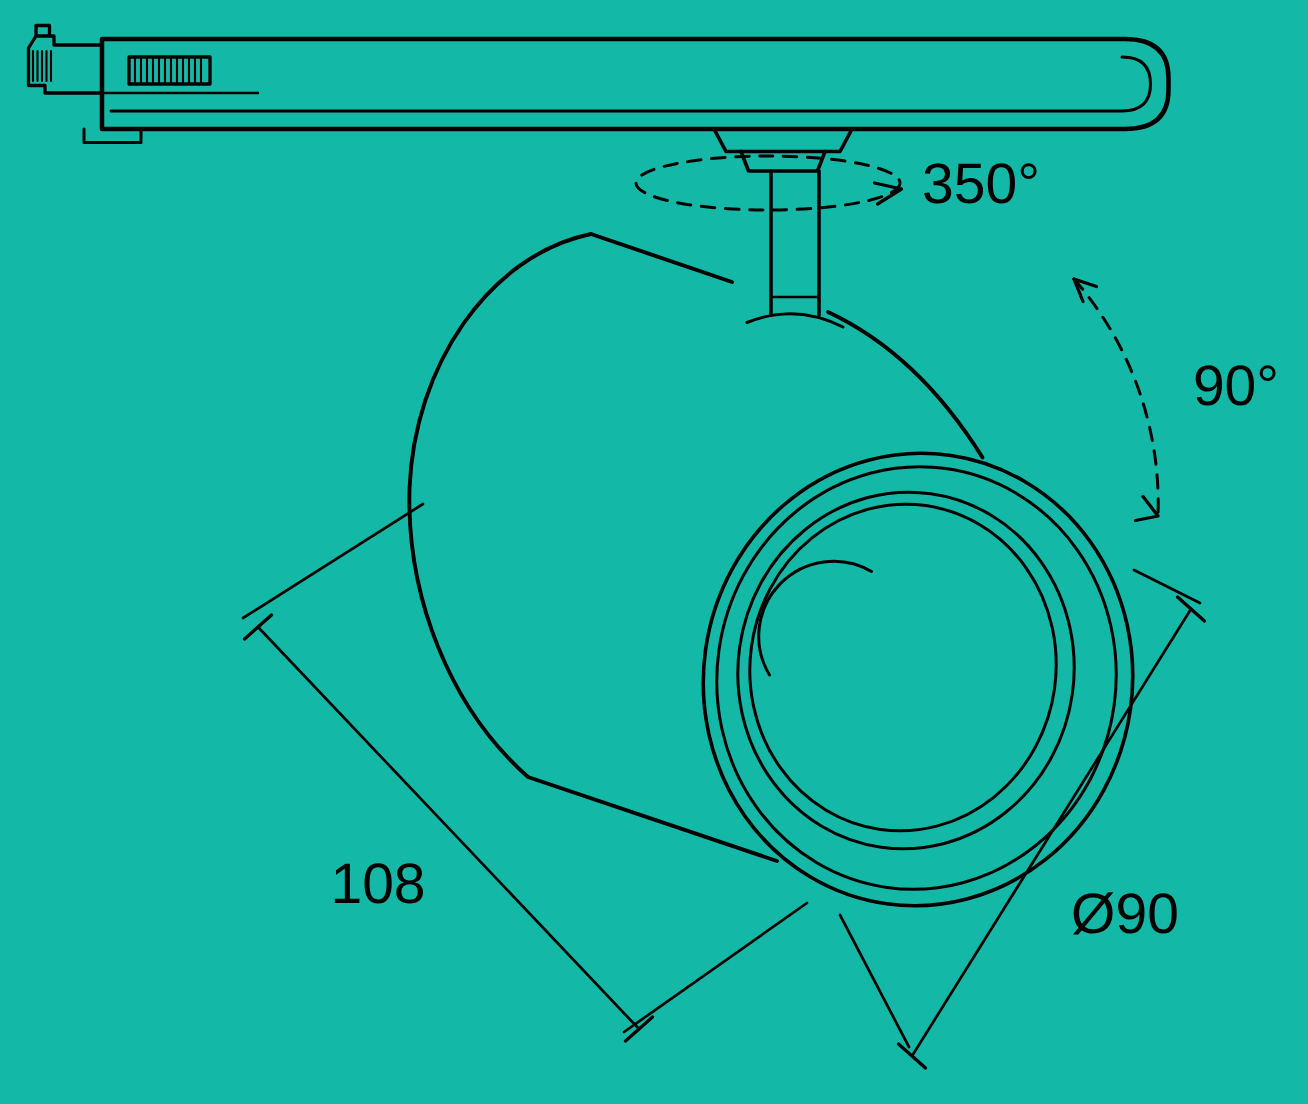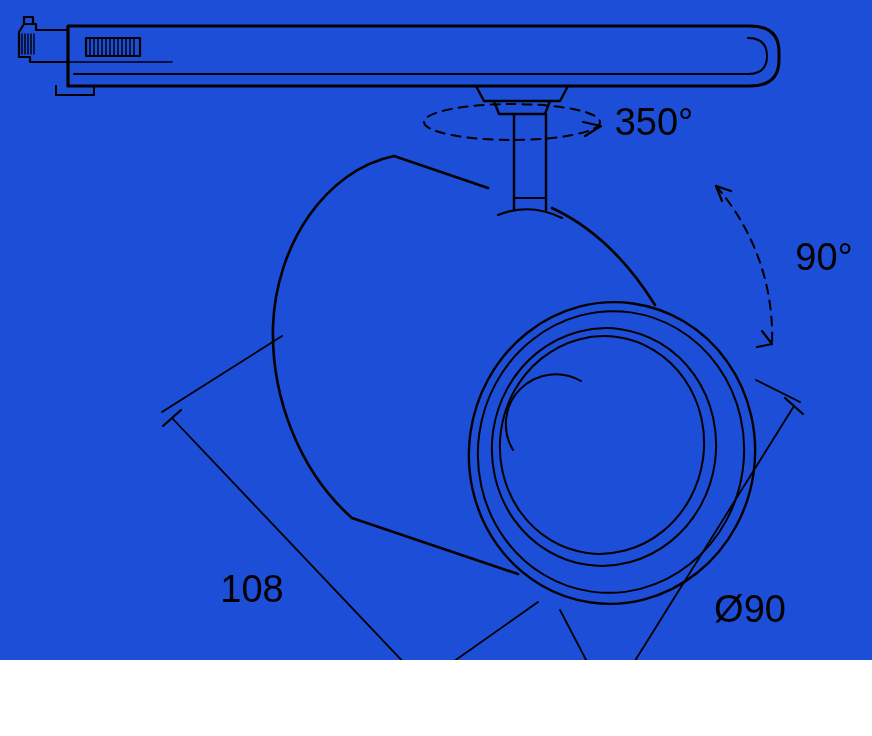--- a/index.html
+++ b/index.html
@@ -1,19 +1,19 @@
 <!DOCTYPE html>
 <html><head>
 <meta charset="utf-8">
 <style>
   html,body{margin:0;padding:0;background:#ffffff;}
   .canvas{
     position:relative;
-    width:872px;height:660px;
-    background:#1d4ed8;
+    width:872px;height:736px;
+    background:#14b8a6;
     font-family:"Liberation Sans", sans-serif;
     overflow:hidden;
   }
   svg{display:block;}
   .dim-text{
     font-family:"Liberation Sans", sans-serif;
     font-size:38px;
     fill:#000000;
     text-anchor:middle;
   }

